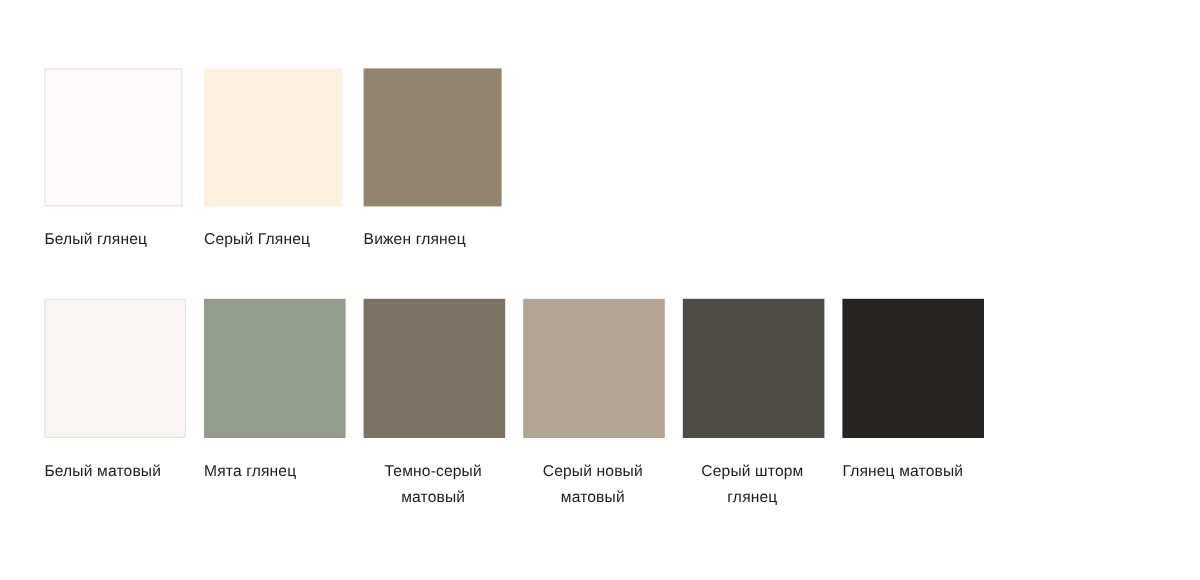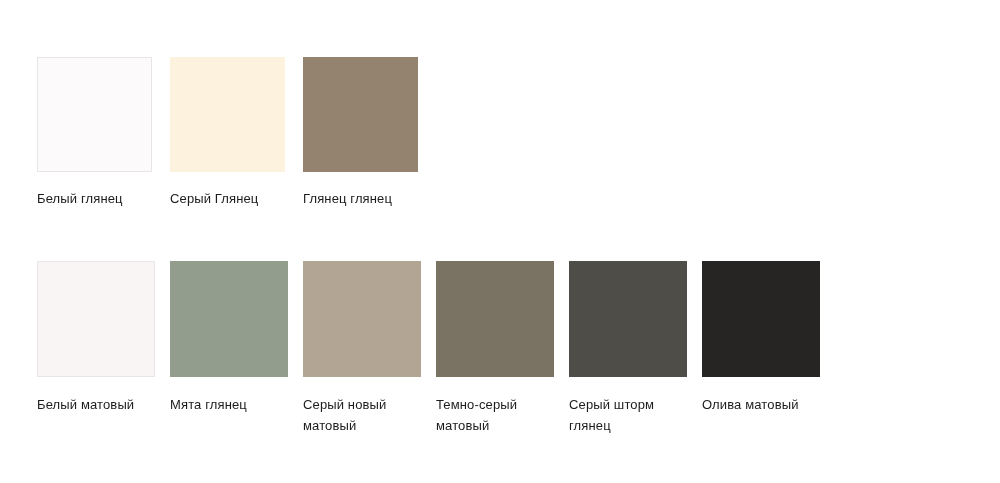--- a/index.html
+++ b/index.html
@@ -23,21 +23,21 @@
   }
 
   .swatch-row {
     position: absolute;
     left: 0;
     display: flex;
     align-items: flex-start;
   }
 
   #row-gloss { top: 57px; left: 37px; }
-  #row-matte { top: 261px; left: 37px; }
+  #row-matte { top: 249px; left: 37px; }
 
   .swatch-cell {
     display: flex;
     flex-direction: column;
     align-items: flex-start;
   }
 
   #row-gloss .swatch-cell { width: 133px; }
   #row-gloss .swatch-cell:last-child { width: 118px; }
   #row-matte .swatch-cell { width: 133px; }
@@ -60,20 +60,21 @@
   }
 
   .swatch-label {
     margin-top: 16px;
     font-size: 13px;
     line-height: 21px;
     color: #1c1c1c;
     letter-spacing: 0.01em;
     max-width: 112px;
     word-wrap: break-word;
+    text-align: center;
   }
 
   #row-matte .swatch-label {
     margin-top: 17px;
     max-width: 116px;
   }
 </style>
 </head>
 <body>
 
@@ -83,44 +84,44 @@
       <div class="swatch-cell">
         <div class="swatch-chip bordered" style="background-color: rgb(253, 250, 251);"></div>
         <div class="swatch-label">Белый глянец</div>
       </div>
       <div class="swatch-cell">
         <div class="swatch-chip" style="background-color: rgb(253, 242, 221);"></div>
         <div class="swatch-label">Серый Глянец</div>
       </div>
       <div class="swatch-cell">
         <div class="swatch-chip" style="background-color: rgb(147, 131, 111);"></div>
-        <div class="swatch-label">Глянец глянец</div>
+        <div class="swatch-label">Вижен глянец</div>
       </div>
     </div>
 
   <div class="swatch-row" id="row-matte">
       <div class="swatch-cell">
         <div class="swatch-chip bordered" style="background-color: rgb(248, 245, 244);"></div>
         <div class="swatch-label">Белый матовый</div>
       </div>
       <div class="swatch-cell">
         <div class="swatch-chip" style="background-color: rgb(147, 157, 142);"></div>
         <div class="swatch-label">Мята глянец</div>
       </div>
       <div class="swatch-cell">
+        <div class="swatch-chip" style="background-color: rgb(122, 114, 99);"></div>
+        <div class="swatch-label">Темно-серый матовый</div>
+      </div>
+      <div class="swatch-cell">
         <div class="swatch-chip" style="background-color: rgb(179, 165, 147);"></div>
         <div class="swatch-label">Серый новый матовый</div>
-      </div>
-      <div class="swatch-cell">
-        <div class="swatch-chip" style="background-color: rgb(122, 114, 99);"></div>
-        <div class="swatch-label">Темно-серый матовый</div>
       </div>
       <div class="swatch-cell">
         <div class="swatch-chip" style="background-color: rgb(79, 77, 72);"></div>
         <div class="swatch-label">Серый шторм глянец</div>
       </div>
       <div class="swatch-cell">
         <div class="swatch-chip" style="background-color: rgb(38, 37, 35);"></div>
-        <div class="swatch-label">Олива матовый</div>
+        <div class="swatch-label">Глянец матовый</div>
       </div>
     </div>
 
 </div>
 
 </body></html>

